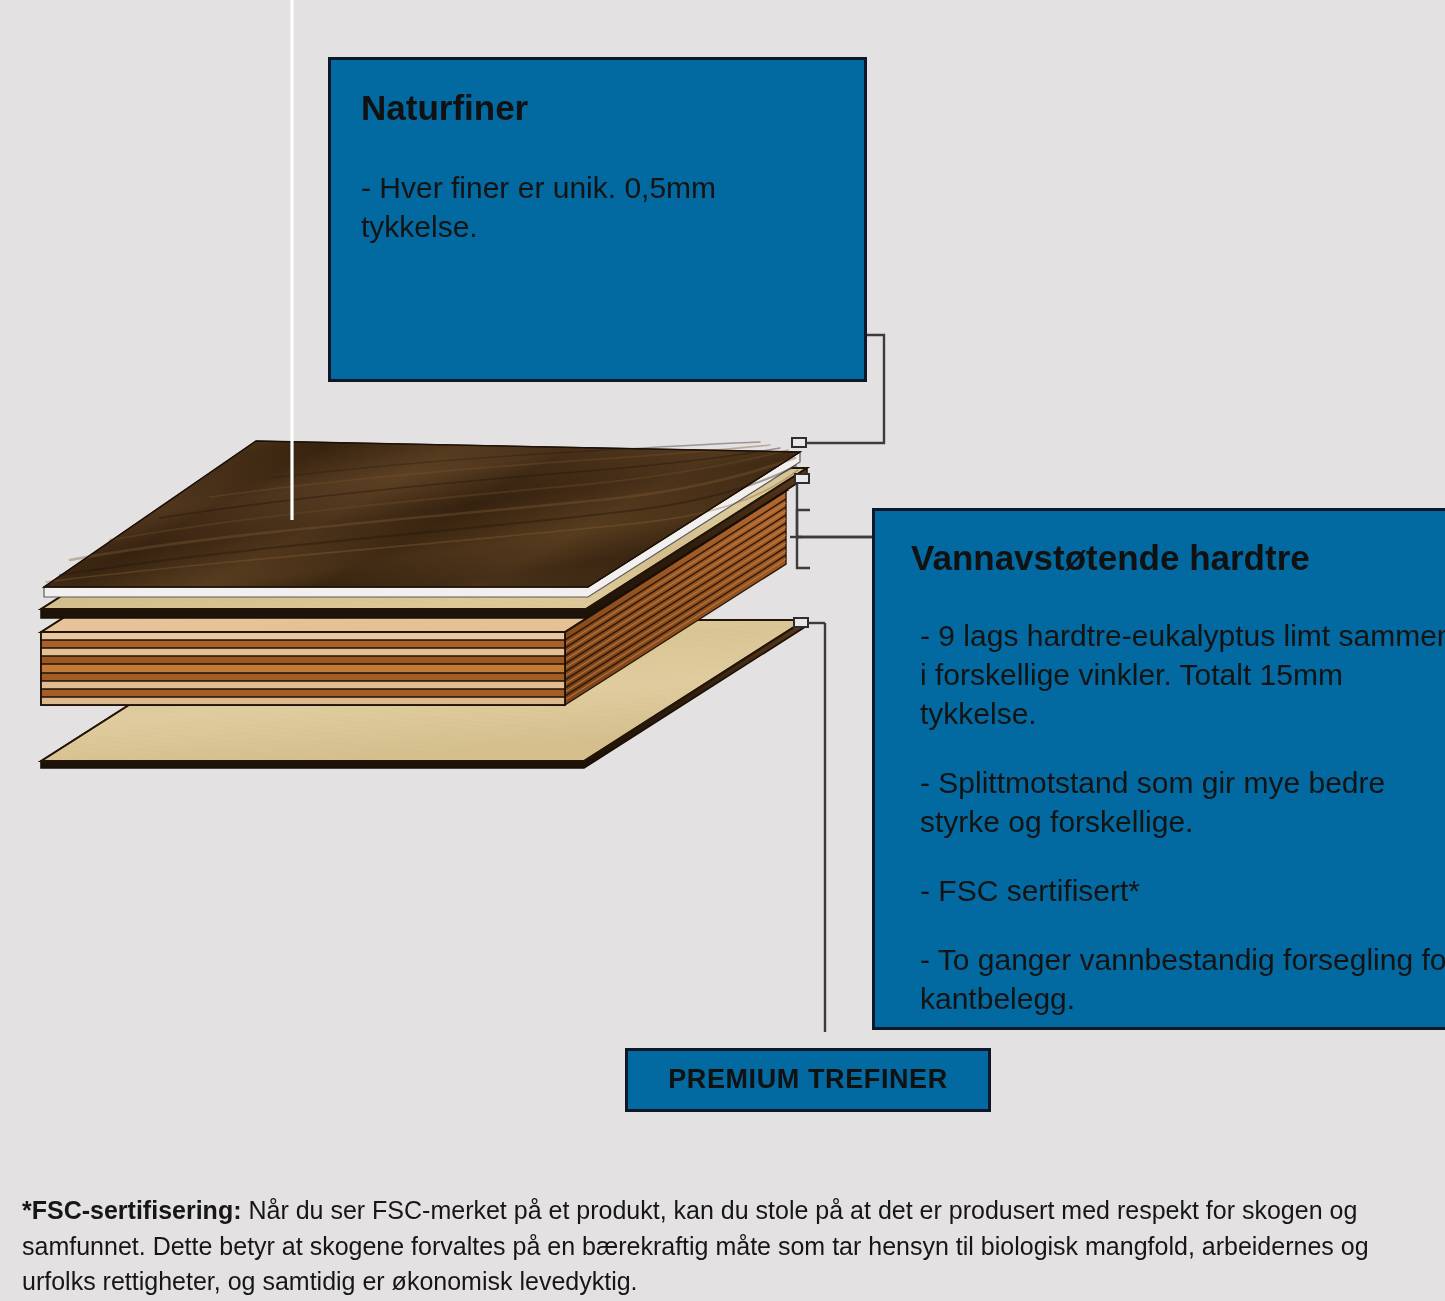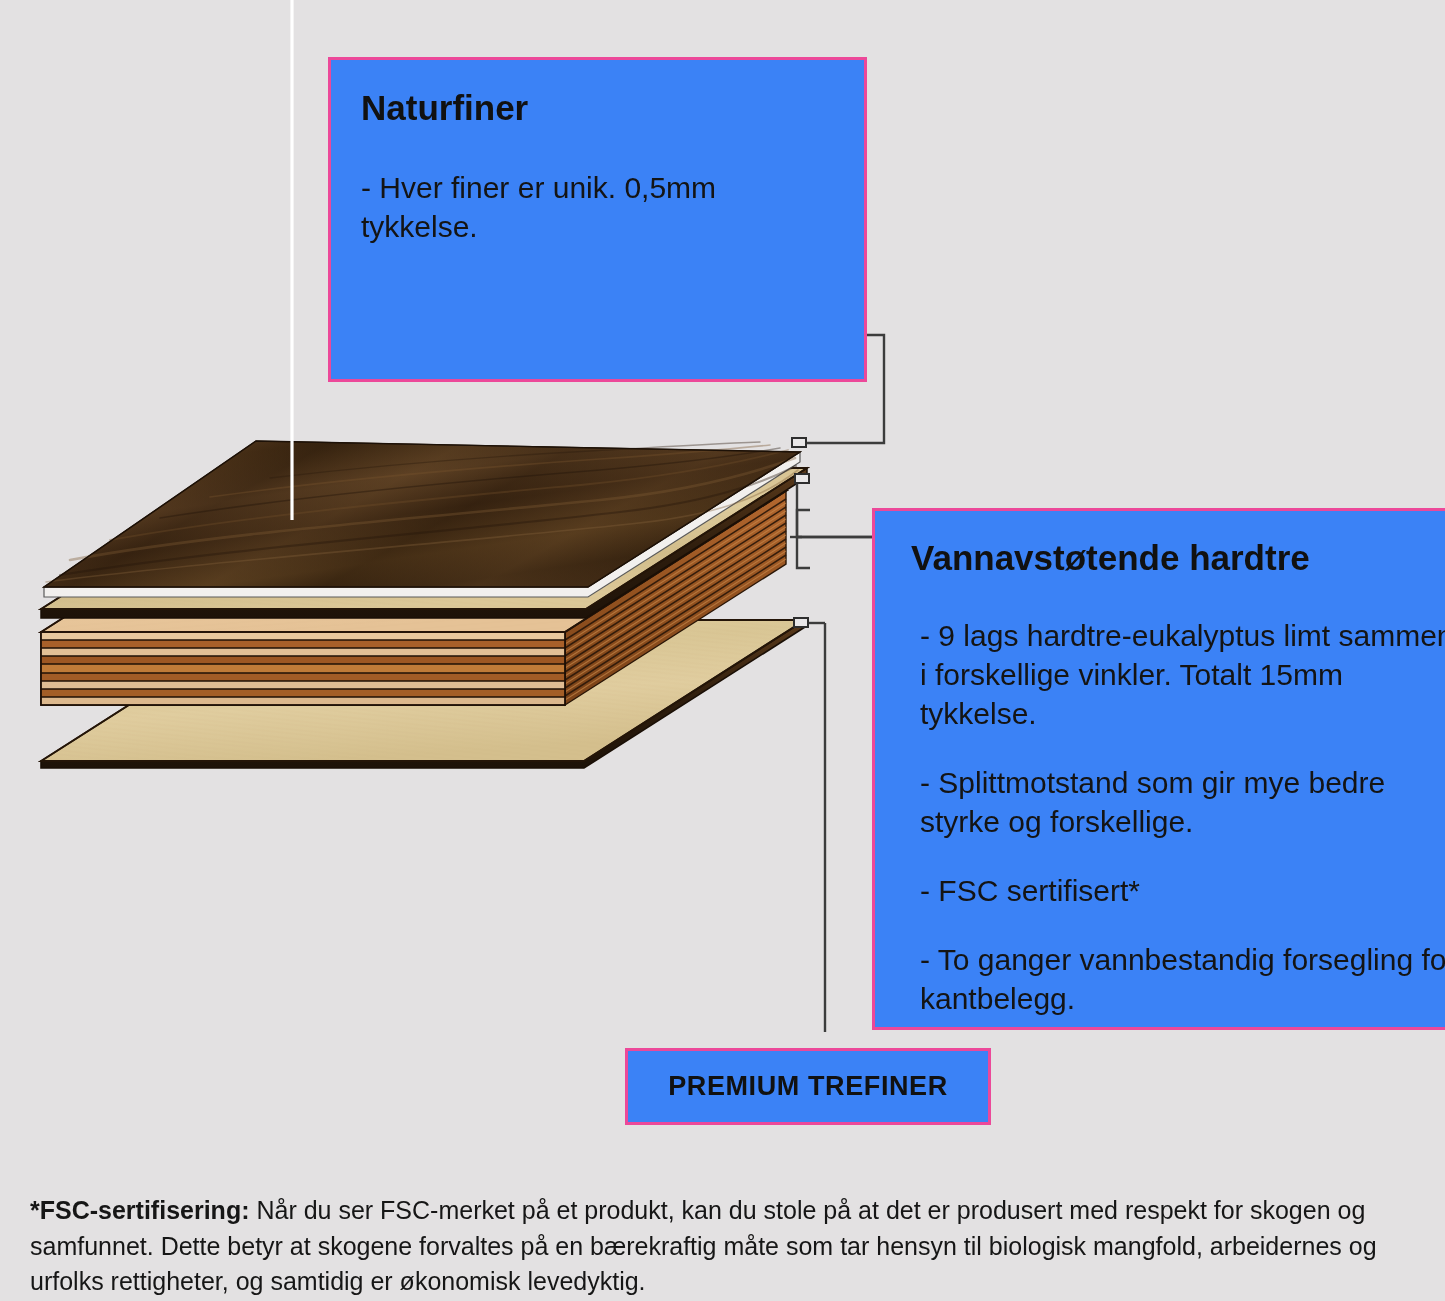--- a/index.html
+++ b/index.html
@@ -23,22 +23,22 @@
   svg.diagram {
     position: absolute;
     left: 0; top: 0;
     width: 1445px;
     height: 1301px;
   }
 
   
   .callout {
     position: absolute;
-    background: #3b82f6;
-    border: 3px solid #ec4899;
+    background: #0369a1;
+    border: 3px solid #0f172a;
     box-sizing: border-box;
     z-index: 5;
   }
   .callout .title {
     font-weight: bold;
     color: #111111;
     line-height: 1.15;
   }
   .callout .para {
     color: #141414;
@@ -62,35 +62,35 @@
     height: 522px;
     padding: 27px 12px 0 36px;
   }
   #box-hardtre .title { font-size: 35px; margin: 0 0 38px 0; }
   #box-hardtre .para  { font-size: 30px; margin: 0 0 30px 9px; }
 
   #box-premium {
     left: 625px;
     top: 1048px;
     width: 366px;
-    height: 77px;
+    height: 64px;
     display: flex;
     align-items: center;
     justify-content: center;
   }
   #box-premium .title {
     font-size: 27px;
     letter-spacing: 0.6px;
     margin: 0;
   }
 
   
   #footnote {
     position: absolute;
-    left: 30px;
+    left: 22px;
     top: 1193px;
     width: 1400px;
     font-size: 25px;
     line-height: 1.42;
     color: #161616;
     z-index: 4;
   }
   #footnote .fn-label { font-weight: bold; }
 </style>
 </head>

